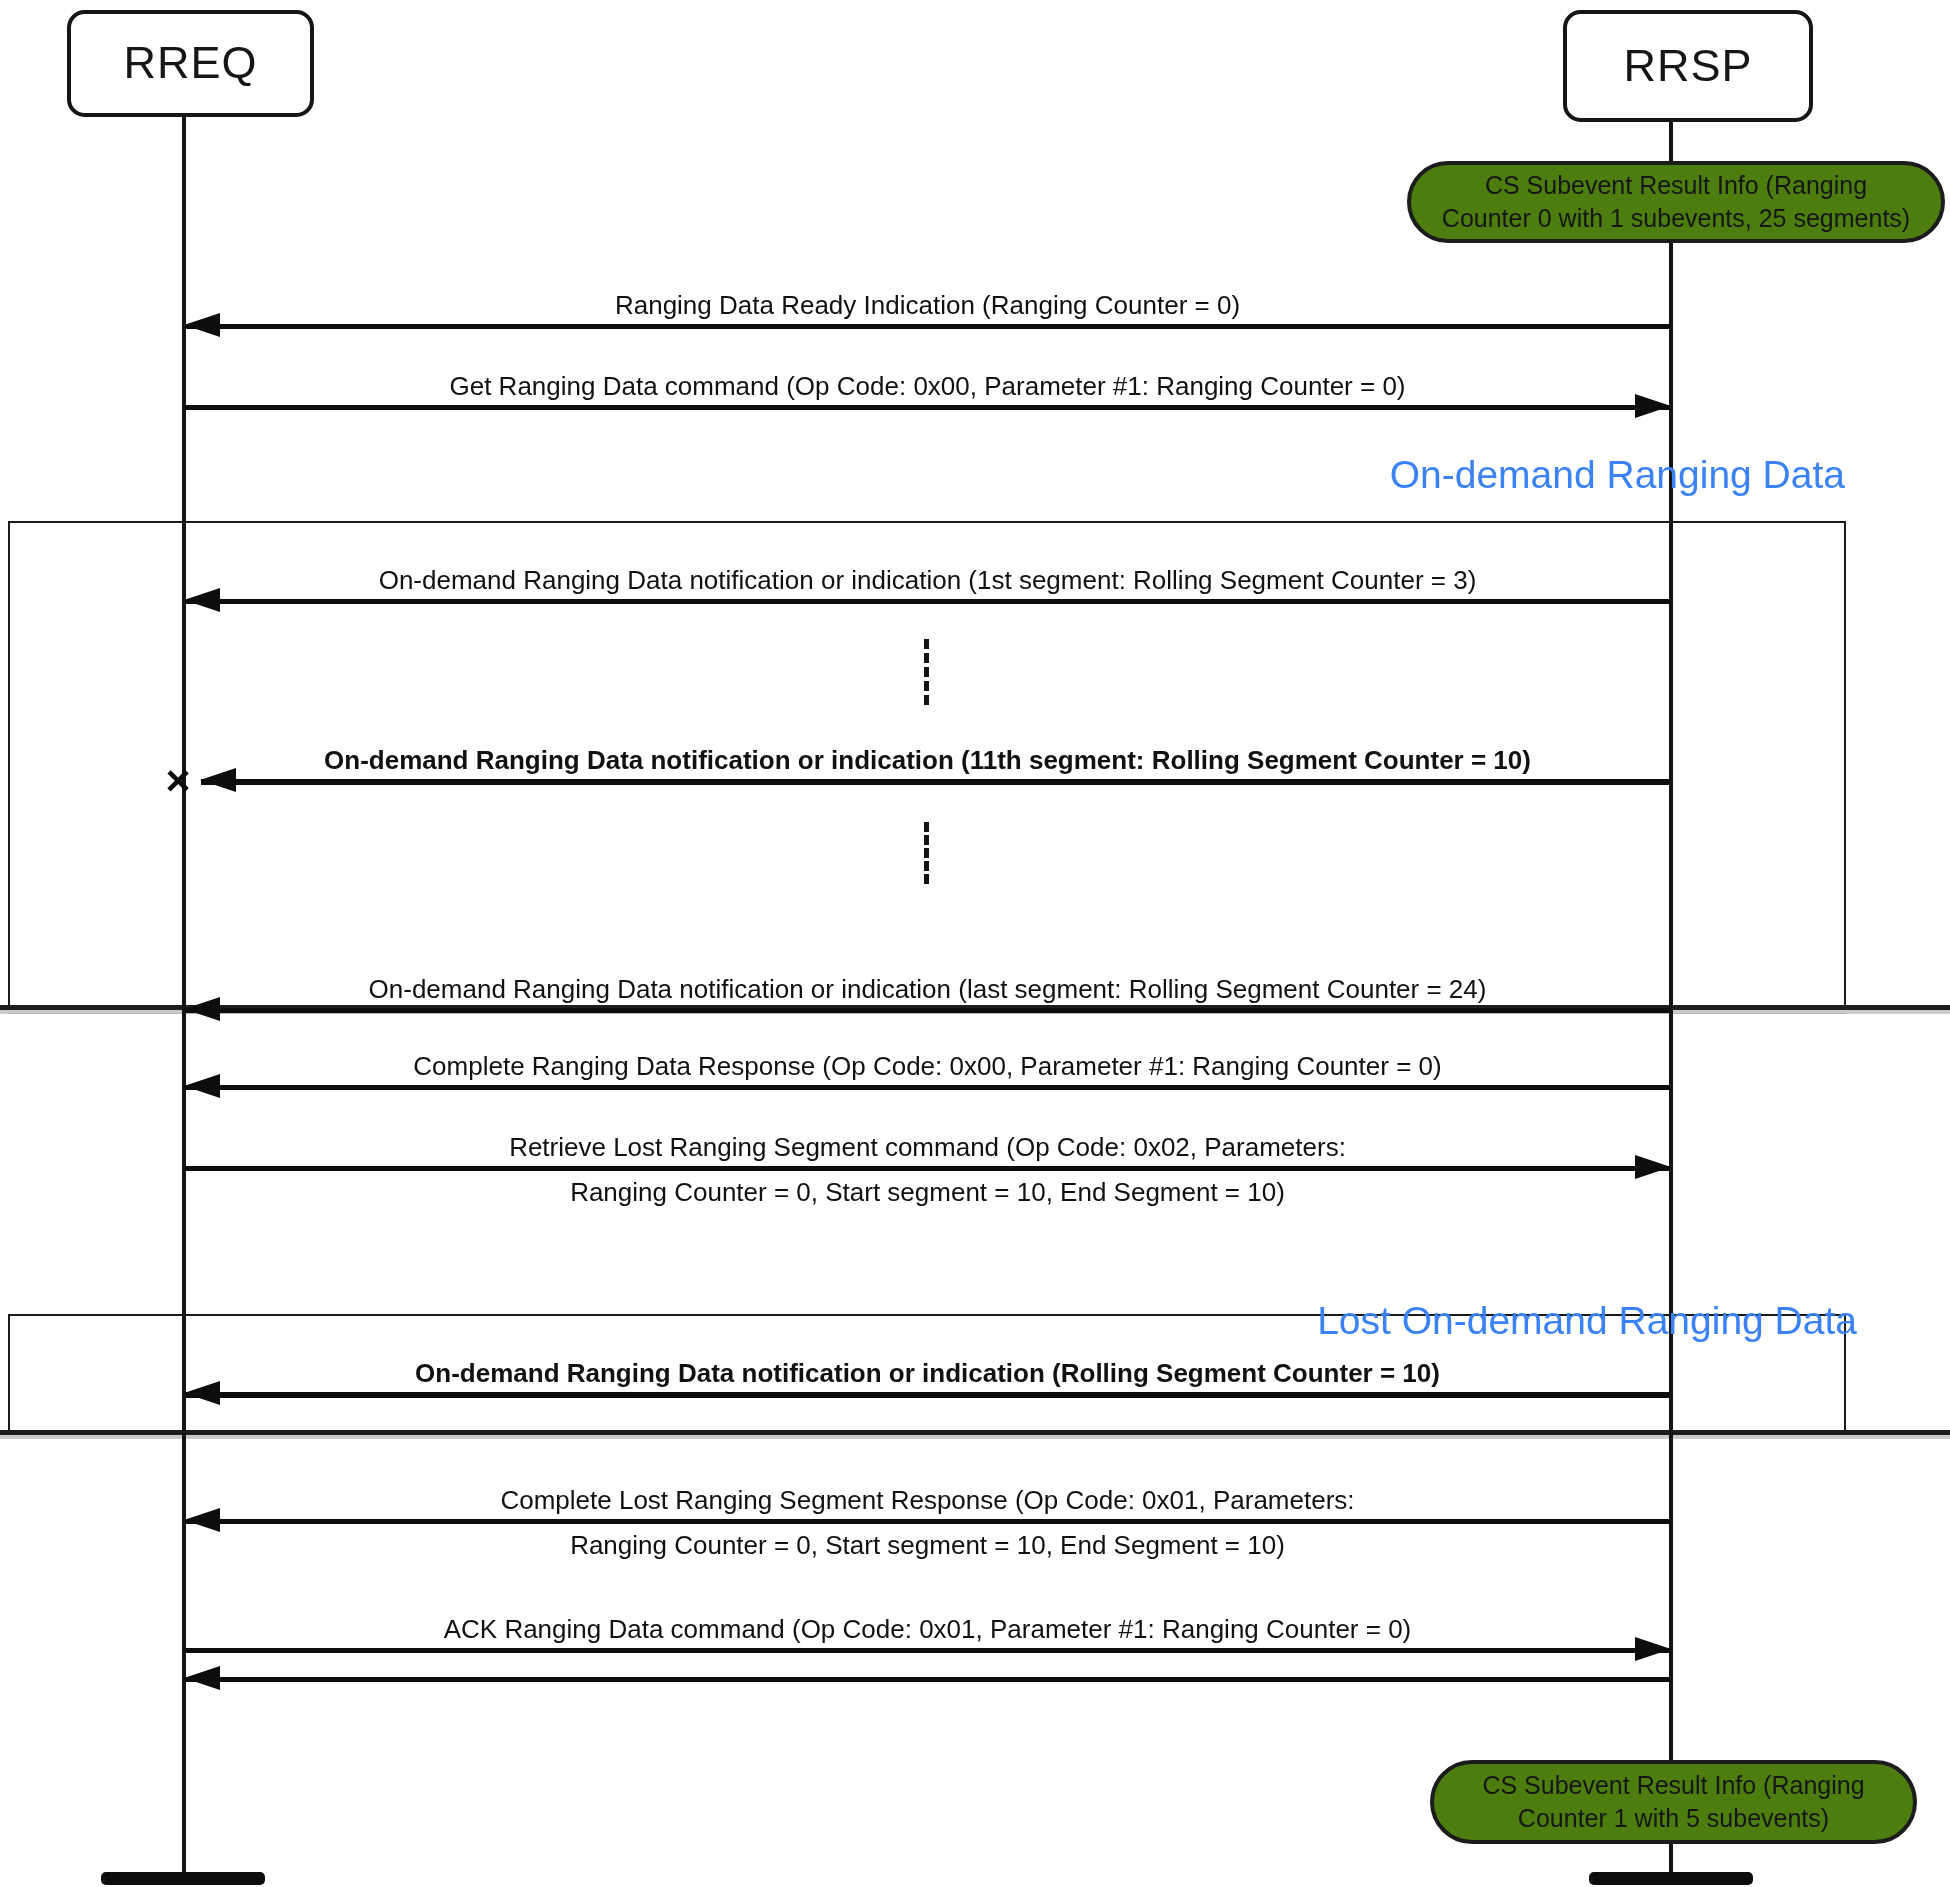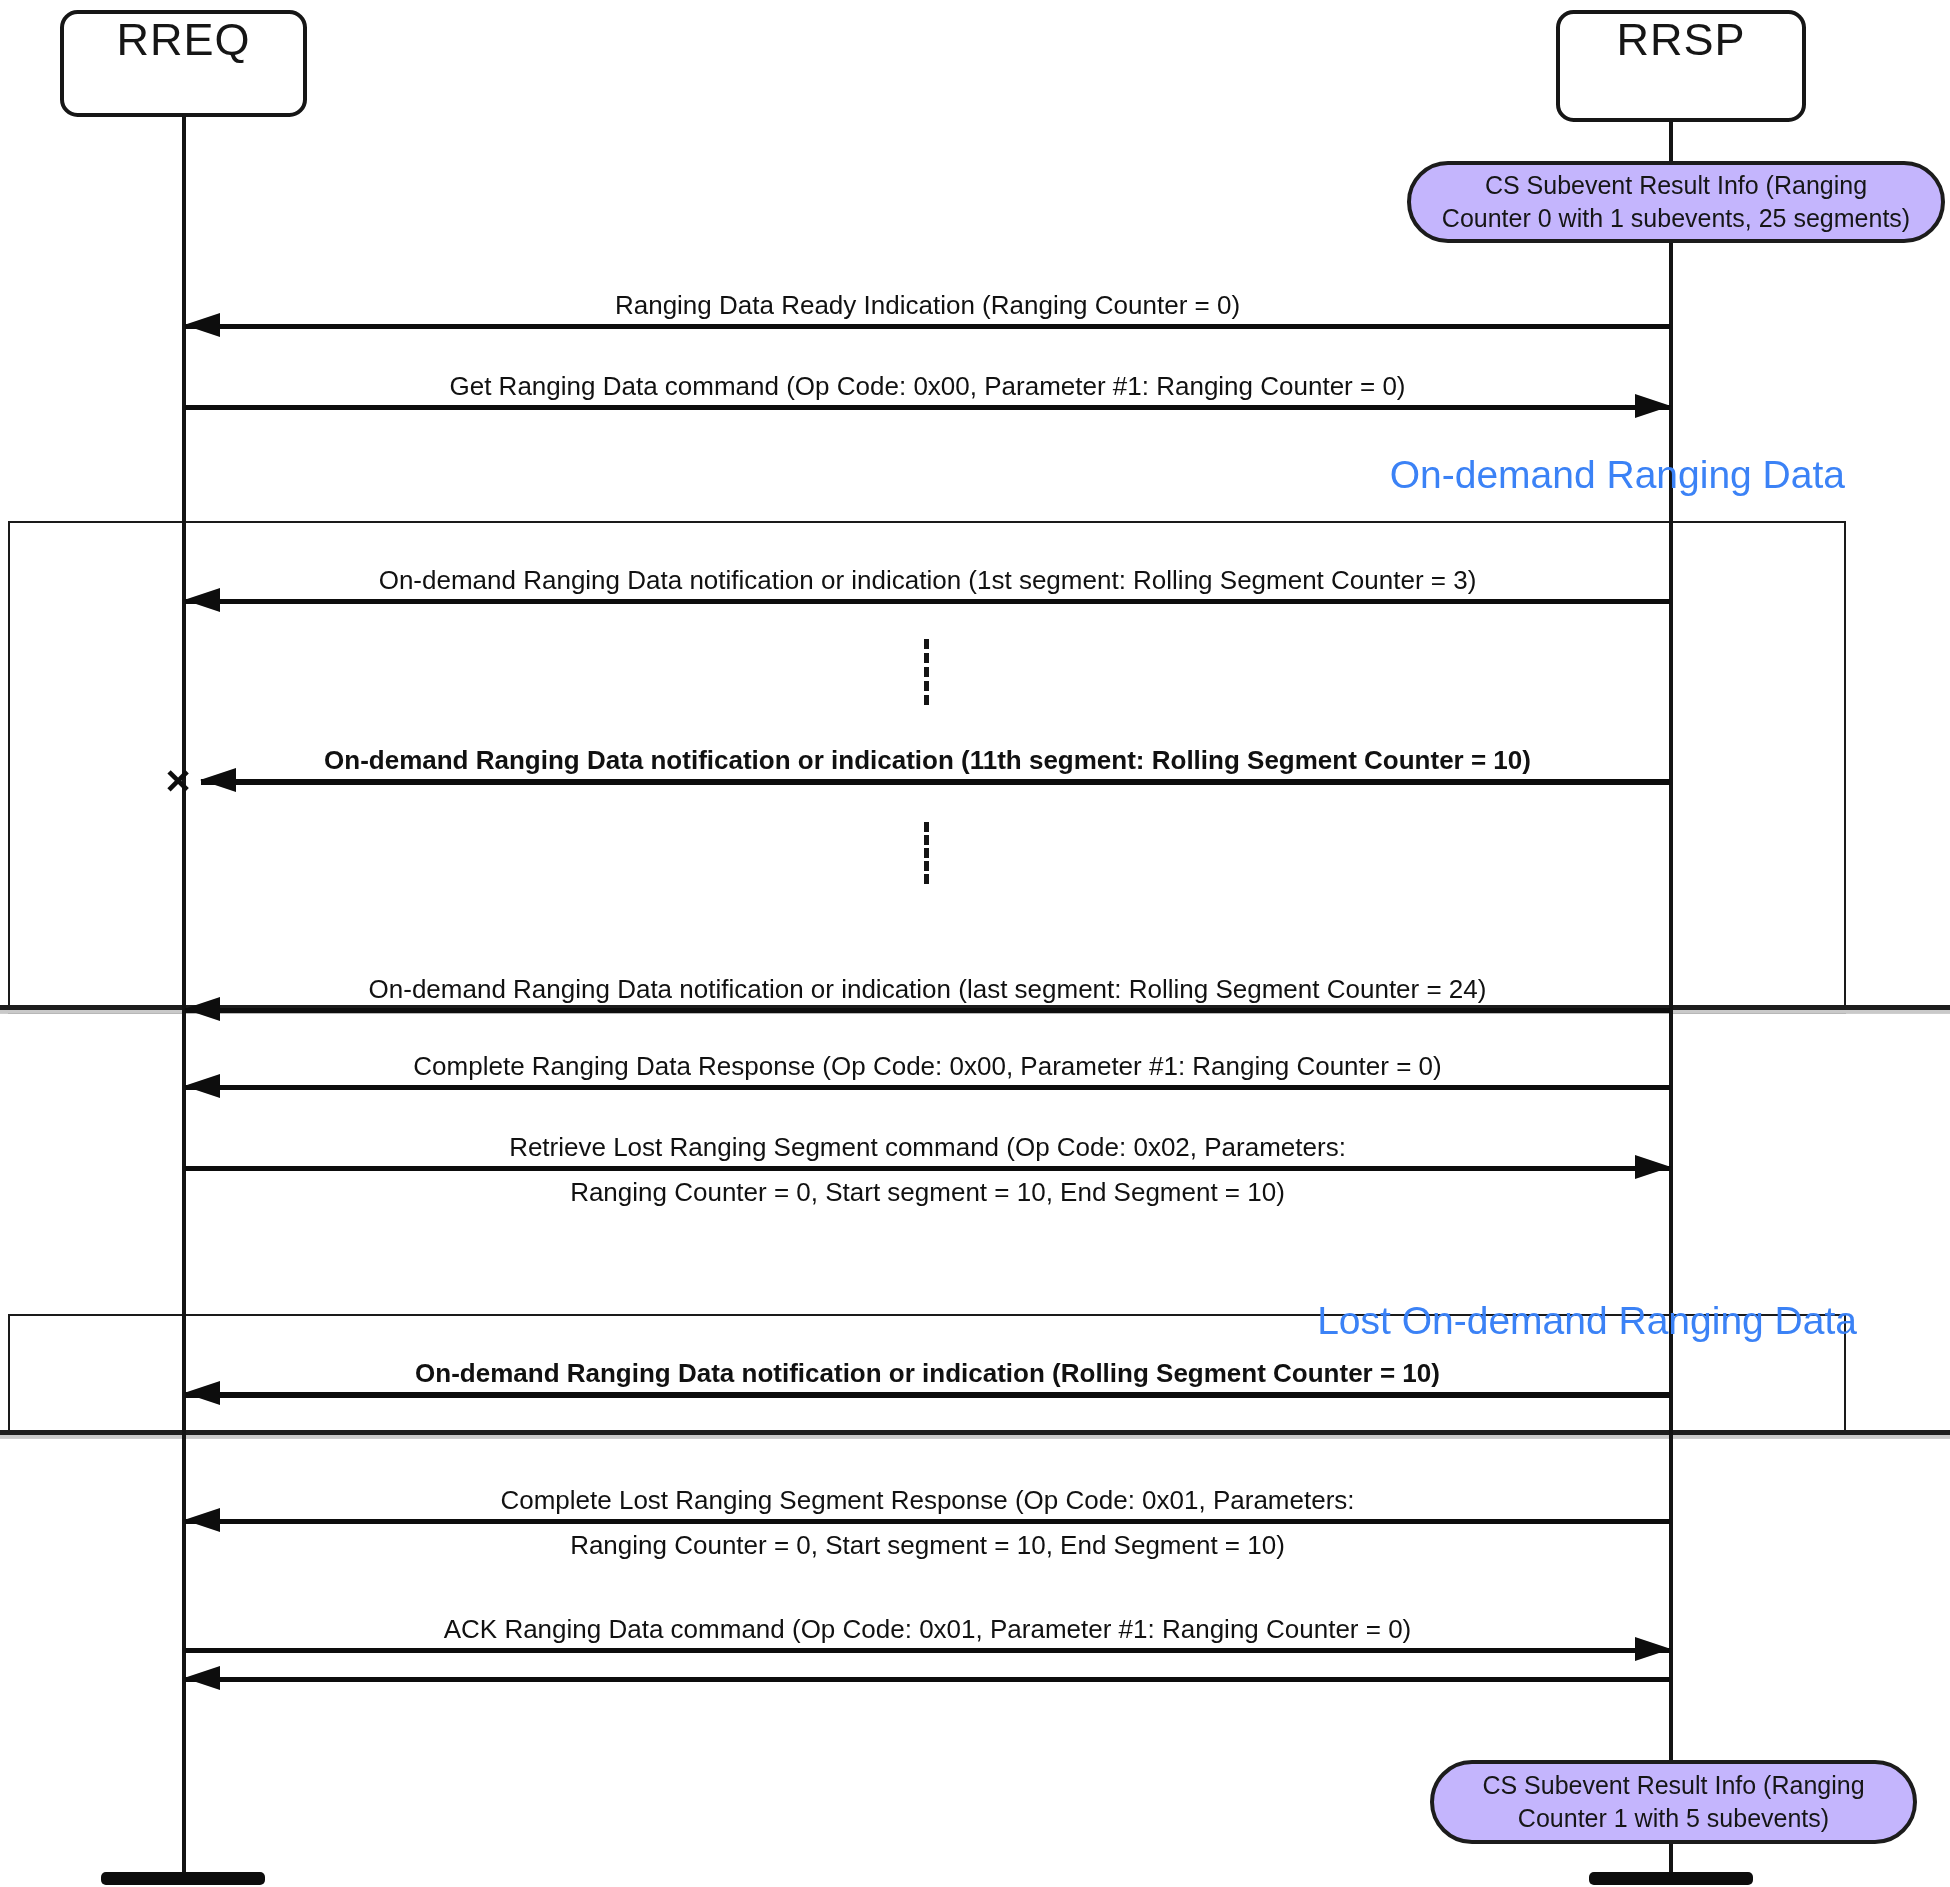--- a/index.html
+++ b/index.html
@@ -3,36 +3,36 @@
 <meta charset="utf-8">
 <style>
   html,body{margin:0;padding:0;background:#ffffff;}
   #canvas{
     position:relative;width:1950px;height:1887px;background:#ffffff;
     font-family:"Liberation Sans",sans-serif;color:#111;overflow:hidden;
   }
   
   .participant{
     position:absolute;box-sizing:border-box;background:#fff;border:4.9px solid #161616;
-    border-radius:17.6px;display:flex;align-items:flex-start;justify-content:center;
-    font-size:45px;letter-spacing:1px;color:#161616;
+    border-radius:17.6px;display:flex;align-items:center;justify-content:center;
+    font-size:45px;letter-spacing:1px;color:#161616;margin-left:7px;
   }
   #p-rreq{left:60px;top:9.8px;width:247px;height:107px;}
   #p-rrsp{left:1556px;top:9.8px;width:250px;height:112px;}
   
   .lifeline{position:absolute;width:3.9px;background:#141414;}
   #ll-rreq{left:182px;top:115px;height:1765px;}
   #ll-rrsp{left:1669px;top:115px;height:1765px;}
   
   .endbar{position:absolute;height:12.7px;background:#0d0d0d;border-radius:4.9px;}
   #eb-rreq{left:101px;top:1872px;width:164px;}
   #eb-rrsp{left:1589px;top:1872px;width:164px;}
   
   .note{
-    position:absolute;box-sizing:border-box;background:#c4b5fd;border:4.9px solid #1c1c1c;
+    position:absolute;box-sizing:border-box;background:#4d7c0f;border:4.9px solid #1c1c1c;
     border-radius:43px;display:flex;flex-direction:column;align-items:center;justify-content:center;
     font-size:25px;line-height:33px;text-align:center;color:#161616;
   }
   #note-top{left:1407px;top:161px;width:538px;height:82px;}
   #note-bottom{left:1430px;top:1760px;width:487px;height:84px;}
   
   .section-title{position:absolute;font-size:39px;color:#3b82f6;white-space:nowrap;}
   #sec-1{top:453px;right:105px;}
   #sec-2{top:1251px;right:93px;margin-top:48px;}
   

